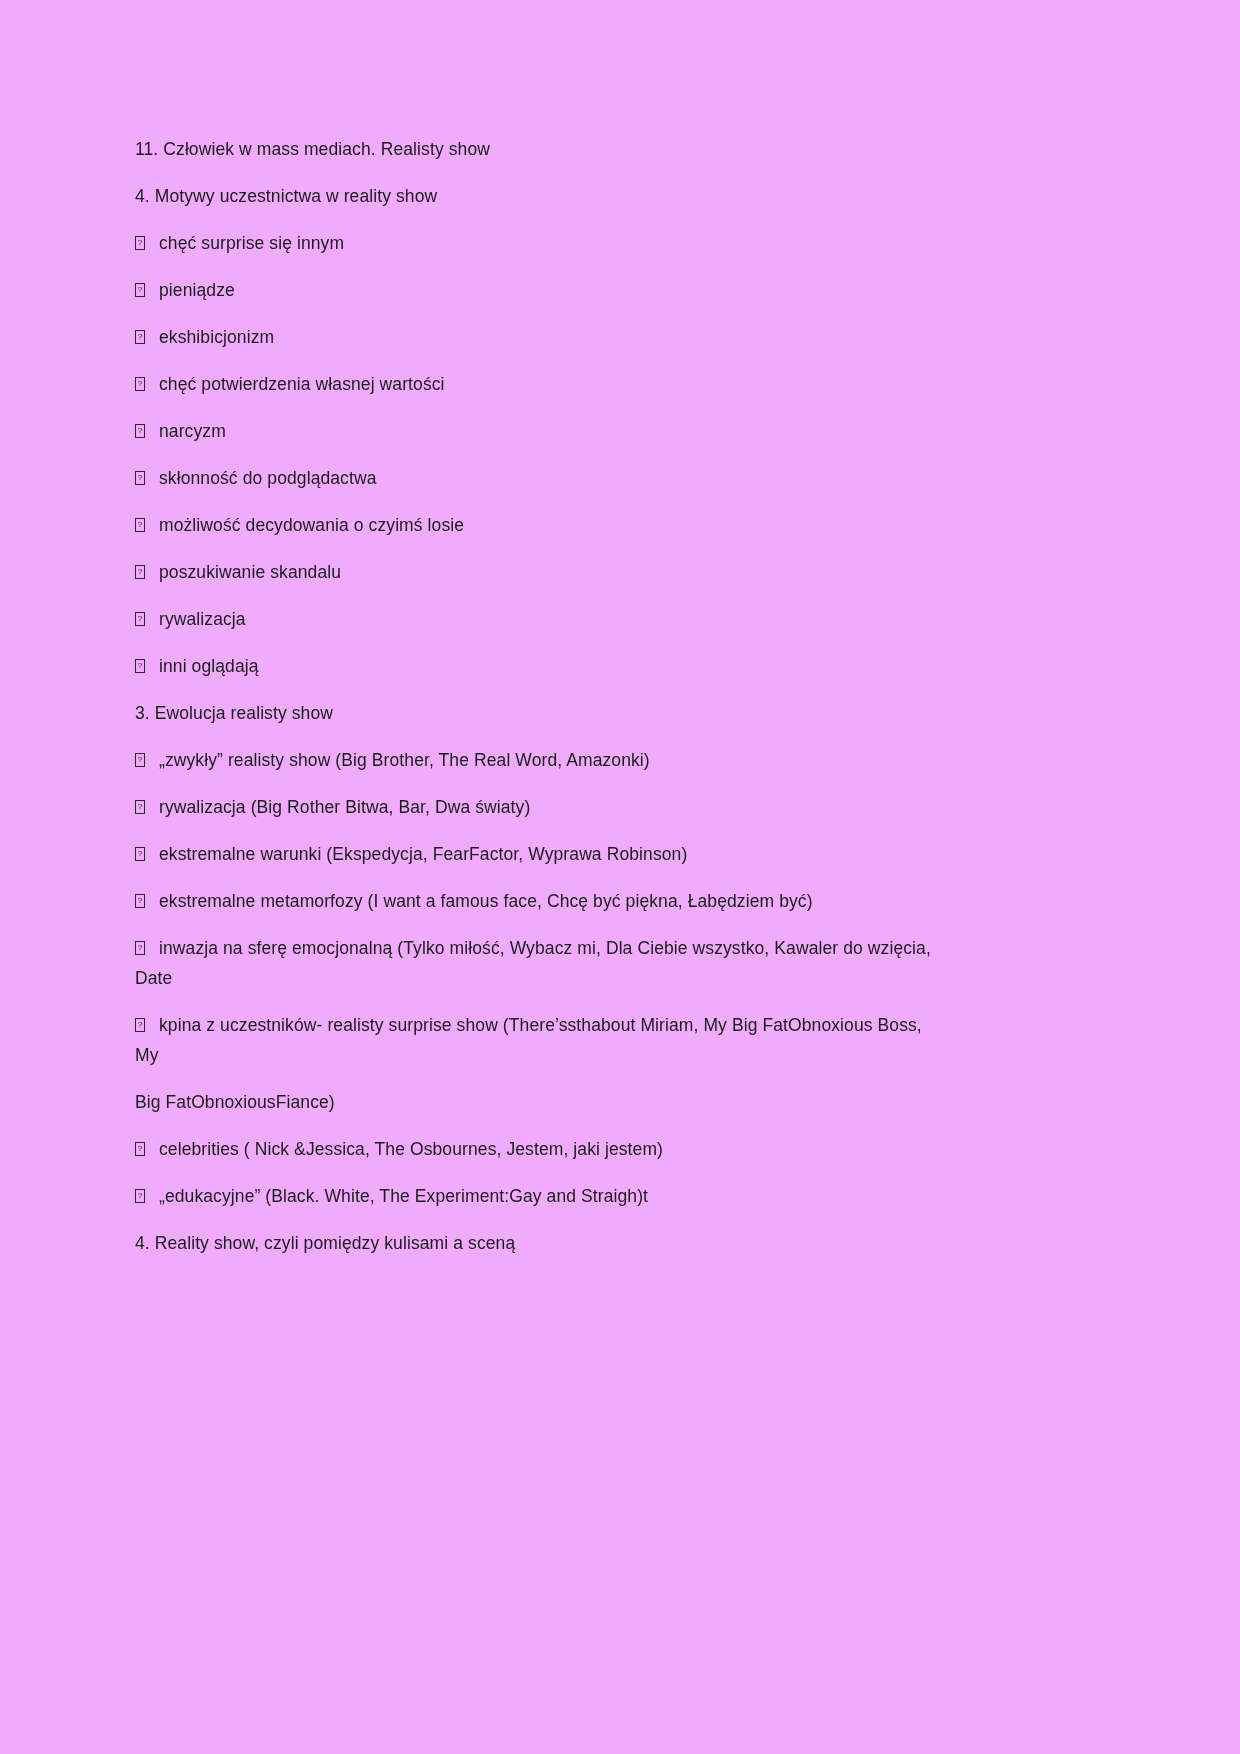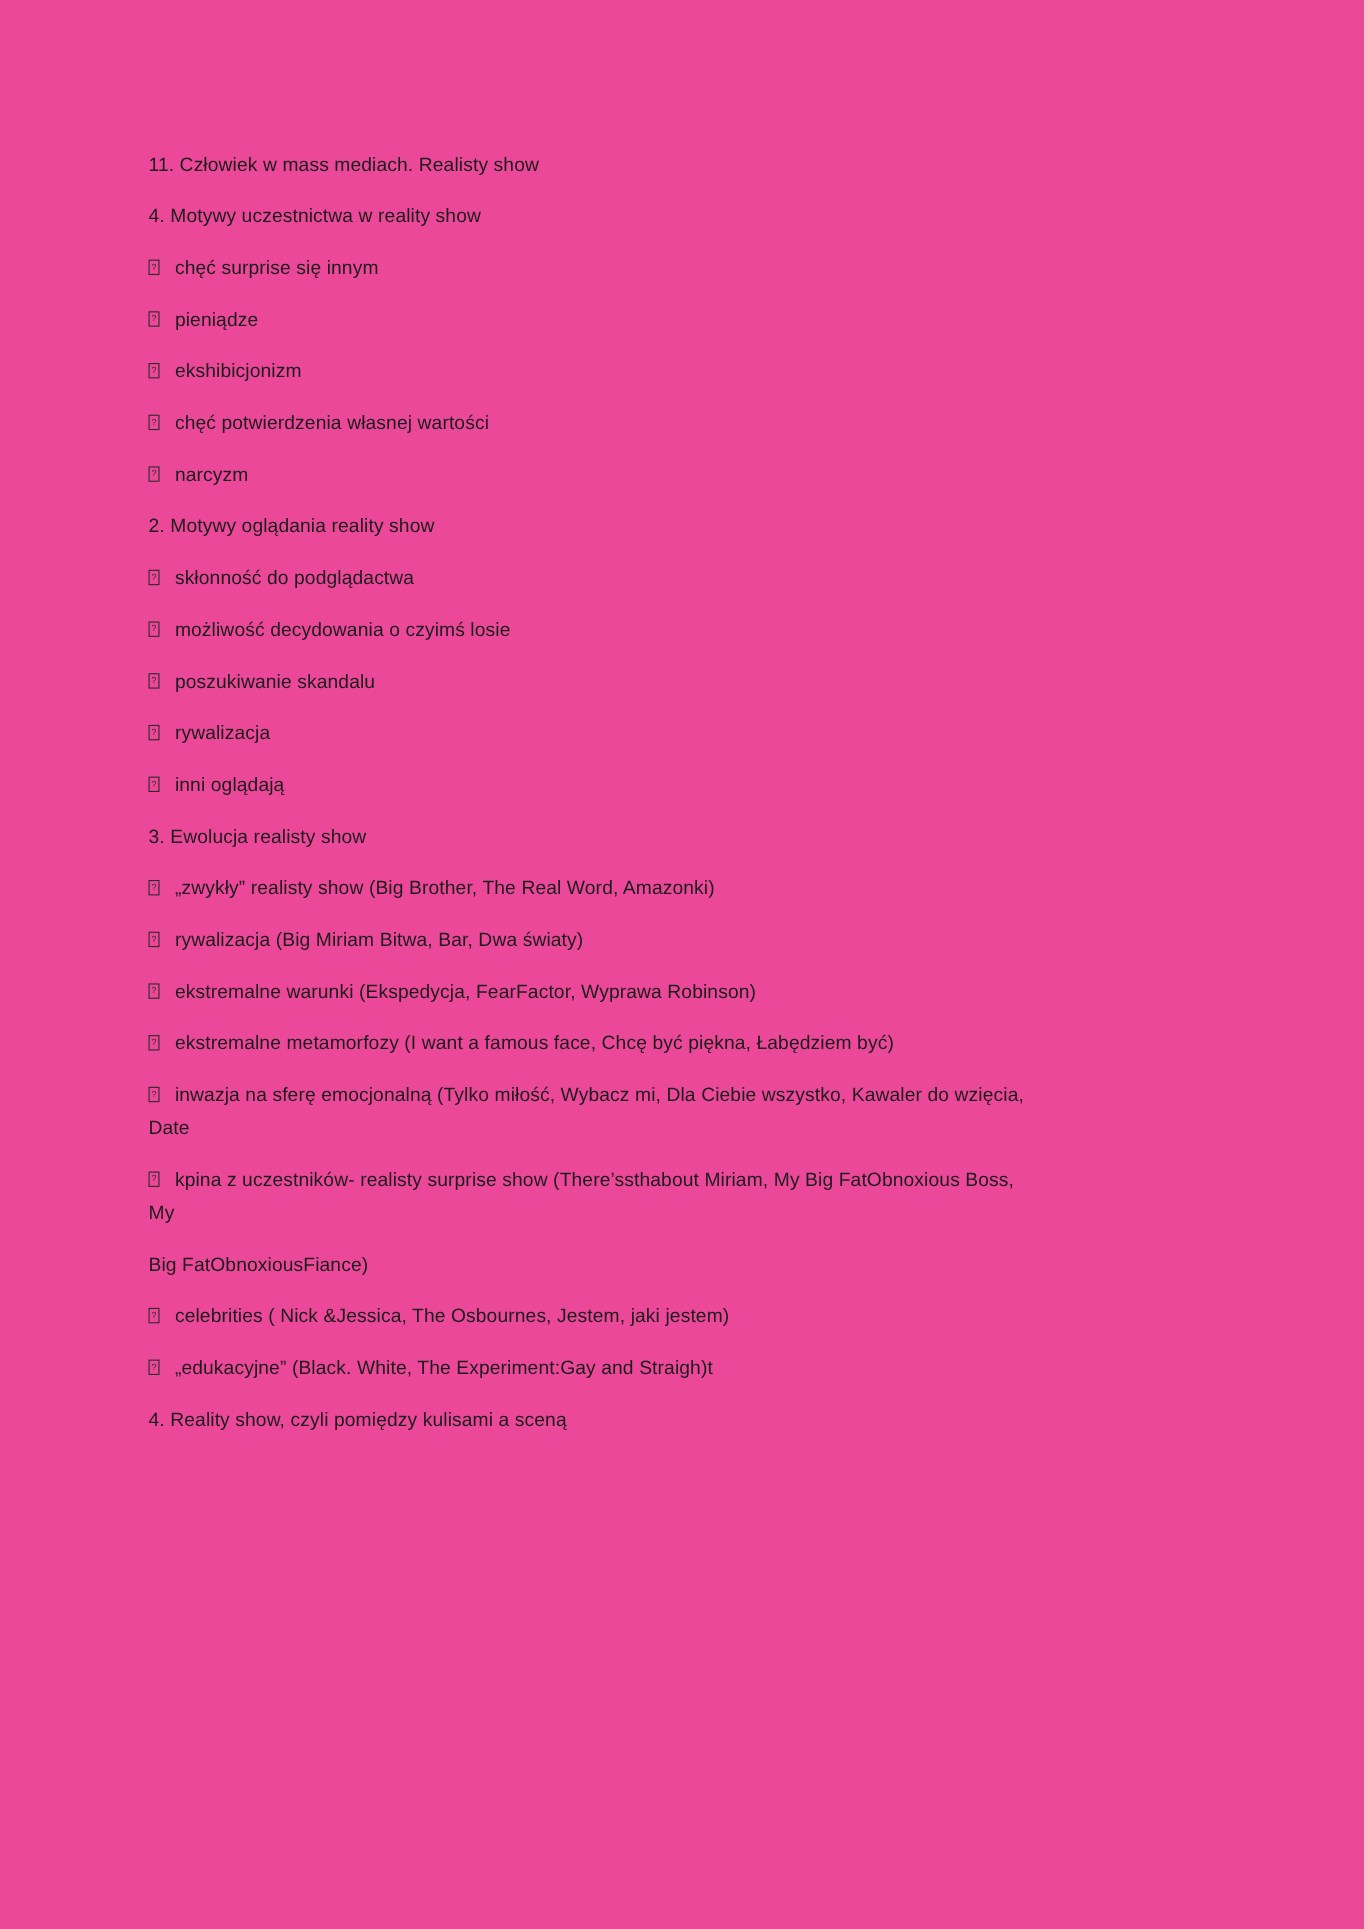--- a/index.html
+++ b/index.html
@@ -16,21 +16,21 @@
     overflow: hidden;
   }
   .page {
     position: absolute;
     top: 0;
     left: 0;
     width: 1240px;
     height: 1754px;
     box-sizing: border-box;
     padding: 134px 110px 0 135px;
-    background: #ec4899;
+    background: #f0abfc;
   }
   .line {
     font-size: 17.5px;
     line-height: 30px;
     margin: 0 0 17px 0;
     white-space: nowrap;
     letter-spacing: 0.1px;
   }
   .line.wrap {
     margin-top: -17px;
@@ -59,29 +59,28 @@
 <body>
 
 <main class="page">
     <div class="line heading"><span class="txt">11. Człowiek w mass mediach. Realisty show</span></div>
     <div class="line heading"><span class="txt">4. Motywy uczestnictwa w reality show</span></div>
     <div class="line bullet"><span class="tofu">?</span><span class="txt">chęć surprise się innym</span></div>
     <div class="line bullet"><span class="tofu">?</span><span class="txt">pieniądze</span></div>
     <div class="line bullet"><span class="tofu">?</span><span class="txt">ekshibicjonizm</span></div>
     <div class="line bullet"><span class="tofu">?</span><span class="txt">chęć potwierdzenia własnej wartości</span></div>
     <div class="line bullet"><span class="tofu">?</span><span class="txt">narcyzm</span></div>
-    <div class="line heading"><span class="txt">2. Motywy oglądania reality show</span></div>
     <div class="line bullet"><span class="tofu">?</span><span class="txt">skłonność do podglądactwa</span></div>
     <div class="line bullet"><span class="tofu">?</span><span class="txt">możliwość decydowania o czyimś losie</span></div>
     <div class="line bullet"><span class="tofu">?</span><span class="txt">poszukiwanie skandalu</span></div>
     <div class="line bullet"><span class="tofu">?</span><span class="txt">rywalizacja</span></div>
     <div class="line bullet"><span class="tofu">?</span><span class="txt">inni oglądają</span></div>
     <div class="line heading"><span class="txt">3. Ewolucja realisty show</span></div>
     <div class="line bullet"><span class="tofu">?</span><span class="txt">„zwykły” realisty show (Big Brother, The Real Word, Amazonki)</span></div>
-    <div class="line bullet"><span class="tofu">?</span><span class="txt">rywalizacja (Big Miriam Bitwa, Bar, Dwa światy)</span></div>
+    <div class="line bullet"><span class="tofu">?</span><span class="txt">rywalizacja (Big Rother Bitwa, Bar, Dwa światy)</span></div>
     <div class="line bullet"><span class="tofu">?</span><span class="txt">ekstremalne warunki (Ekspedycja, FearFactor, Wyprawa Robinson)</span></div>
     <div class="line bullet"><span class="tofu">?</span><span class="txt">ekstremalne metamorfozy (I want a famous face, Chcę być piękna, Łabędziem być)</span></div>
     <div class="line bullet"><span class="tofu">?</span><span class="txt">inwazja na sferę emocjonalną (Tylko miłość, Wybacz mi, Dla Ciebie wszystko, Kawaler do wzięcia,</span></div>
     <div class="line wrap"><span class="txt">Date</span></div>
     <div class="line bullet"><span class="tofu">?</span><span class="txt">kpina z uczestników- realisty surprise show (There’ssthabout Miriam, My Big FatObnoxious Boss,</span></div>
     <div class="line wrap"><span class="txt">My</span></div>
     <div class="line plain"><span class="txt">Big FatObnoxiousFiance)</span></div>
     <div class="line bullet"><span class="tofu">?</span><span class="txt">celebrities ( Nick &amp;Jessica, The Osbournes, Jestem, jaki jestem)</span></div>
     <div class="line bullet"><span class="tofu">?</span><span class="txt">„edukacyjne” (Black. White, The Experiment:Gay and Straigh)t</span></div>
     <div class="line heading"><span class="txt">4. Reality show, czyli pomiędzy kulisami a sceną</span></div>

